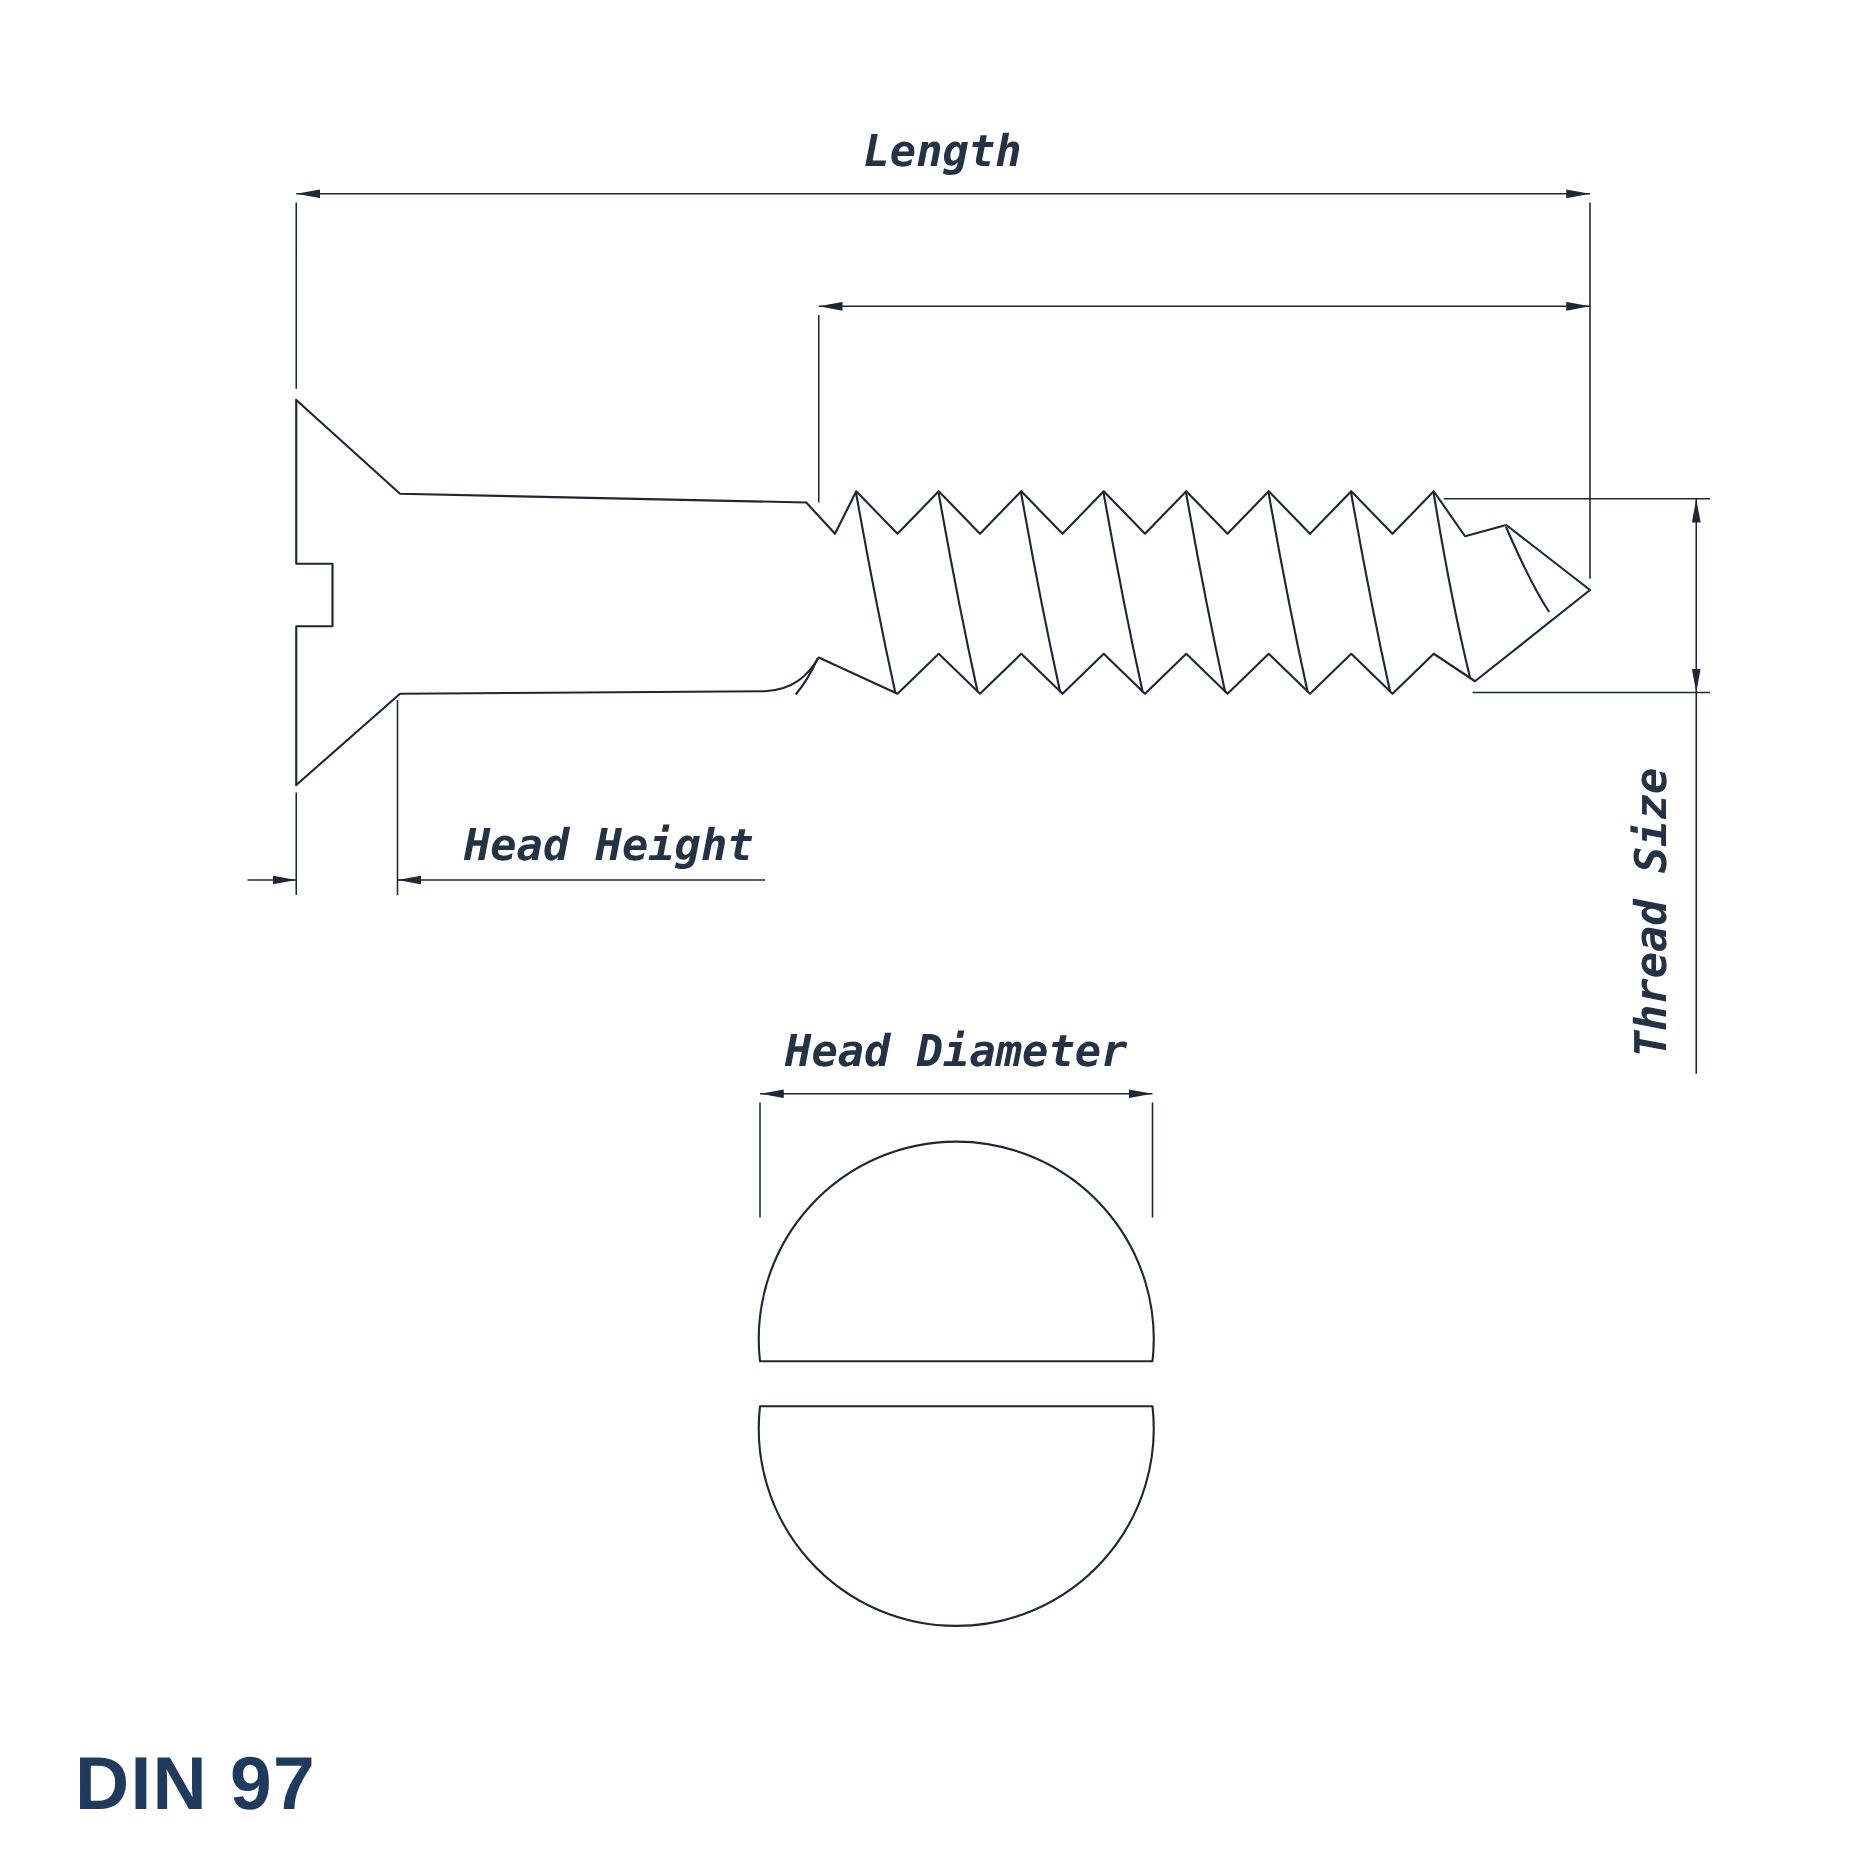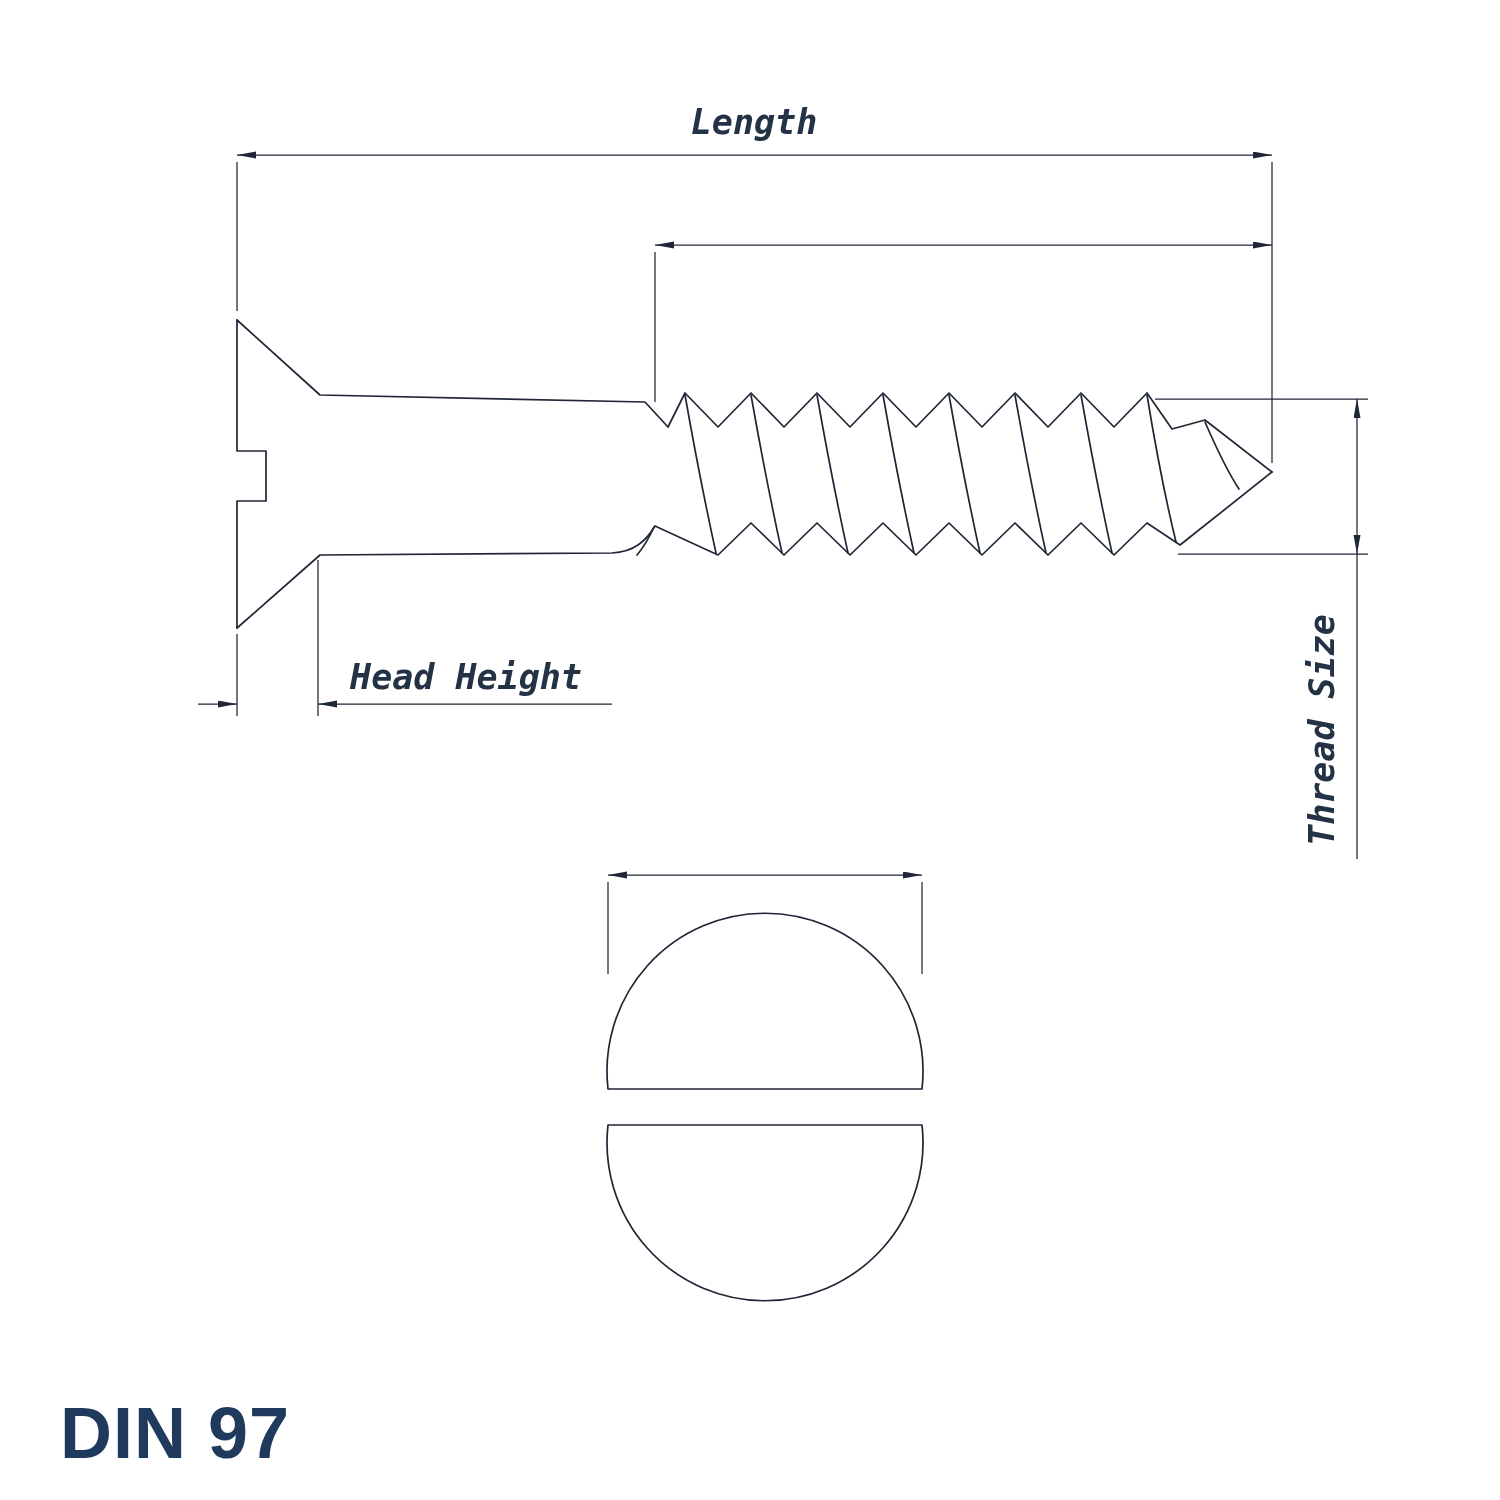--- a/index.html
+++ b/index.html
@@ -33,21 +33,21 @@
   }
   .dim-label.vertical{
     transform:translate(-50%,-50%) rotate(-90deg);
   }
   .title{
     position:absolute;
     left:60px;
     top:1378px;
     font-family:"Liberation Sans", sans-serif;
     font-weight:bold;
-    font-size:72px;
+    font-size:60px;
     color:var(--title);
     letter-spacing:1px;
   }
 </style>
 </head>
 <body>
 
 <div class="canvas">
 
   <svg class="drawing" width="1500" height="1500" viewBox="0 0 1500 1500">
@@ -112,19 +112,20 @@
     <g>
       <line class="thin" x1="608" y1="868" x2="608" y2="960"></line>
       <line class="thin" x1="922" y1="868" x2="922" y2="960"></line>
       <line class="thin" x1="608" y1="861" x2="922" y2="861" marker-start="url(#arr)" marker-end="url(#arr)"></line>
     </g>
   </svg>
 
   <span class="dim-label" style="left:754px;top:88px;">Length</span>
 
 
-  <span class="dim-label" style="left:466px;top:643px;">Head Height</span>
+  <span class="dim-label" style="left:487px;top:643px;">Head Height</span>
 
   <span class="dim-label vertical" style="left:1322px;top:716px;">Thread Size</span>
 
+  <span class="dim-label" style="left:765px;top:808px;">Head Diameter</span>
 
   <div class="title">DIN 97</div>
 </div>
 
 </body></html>

